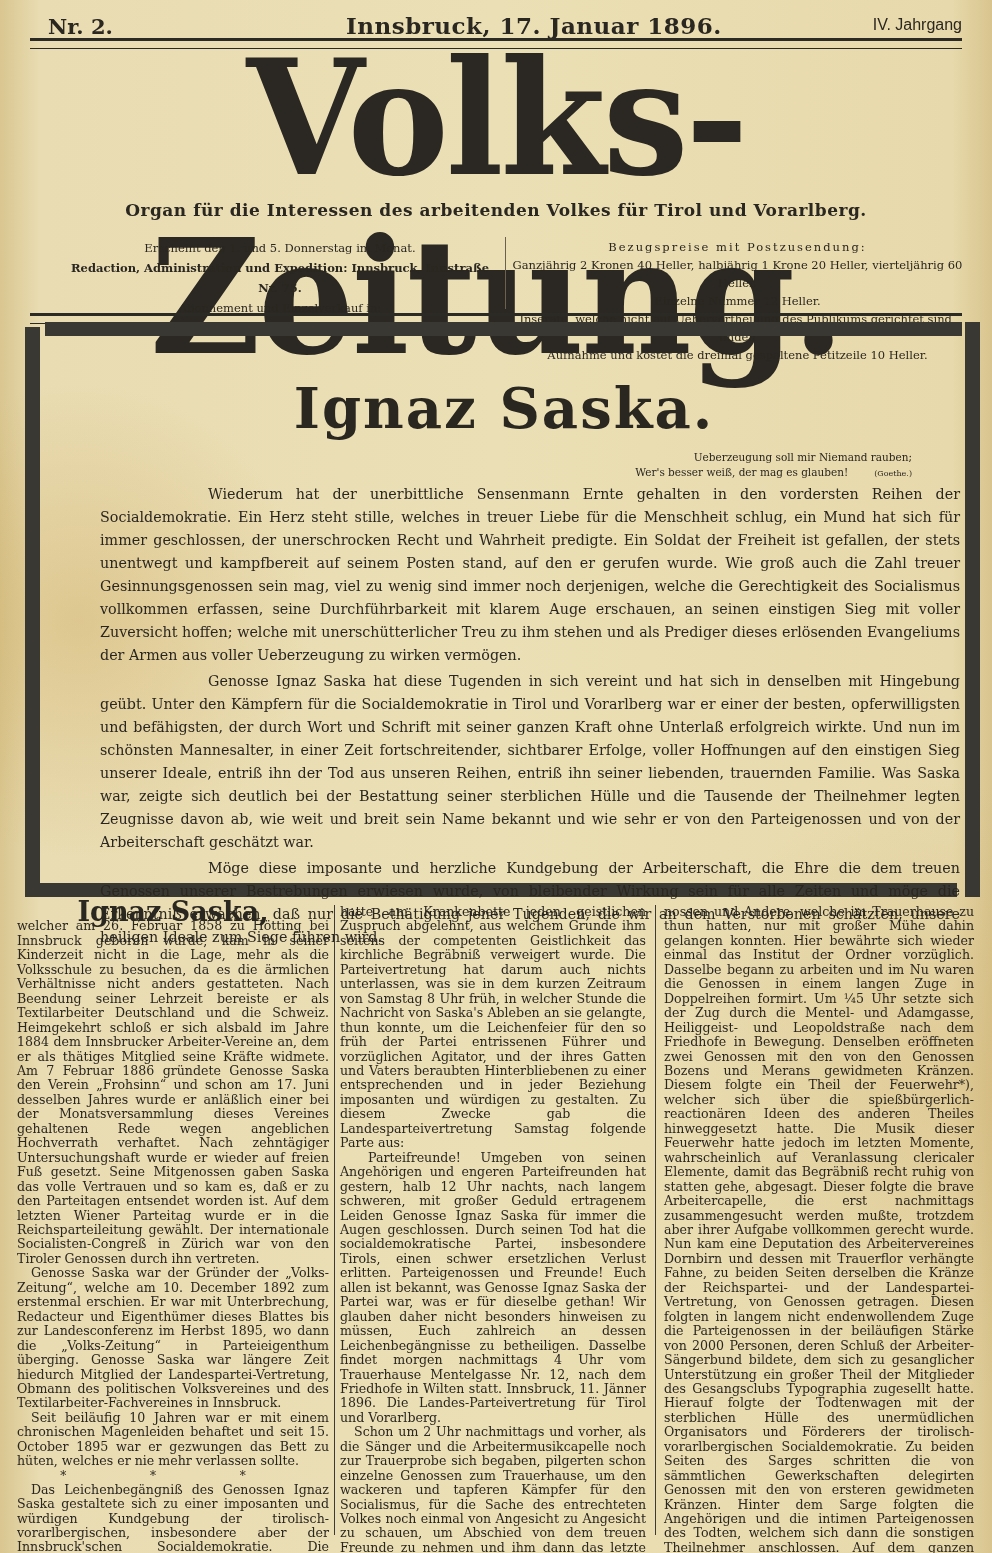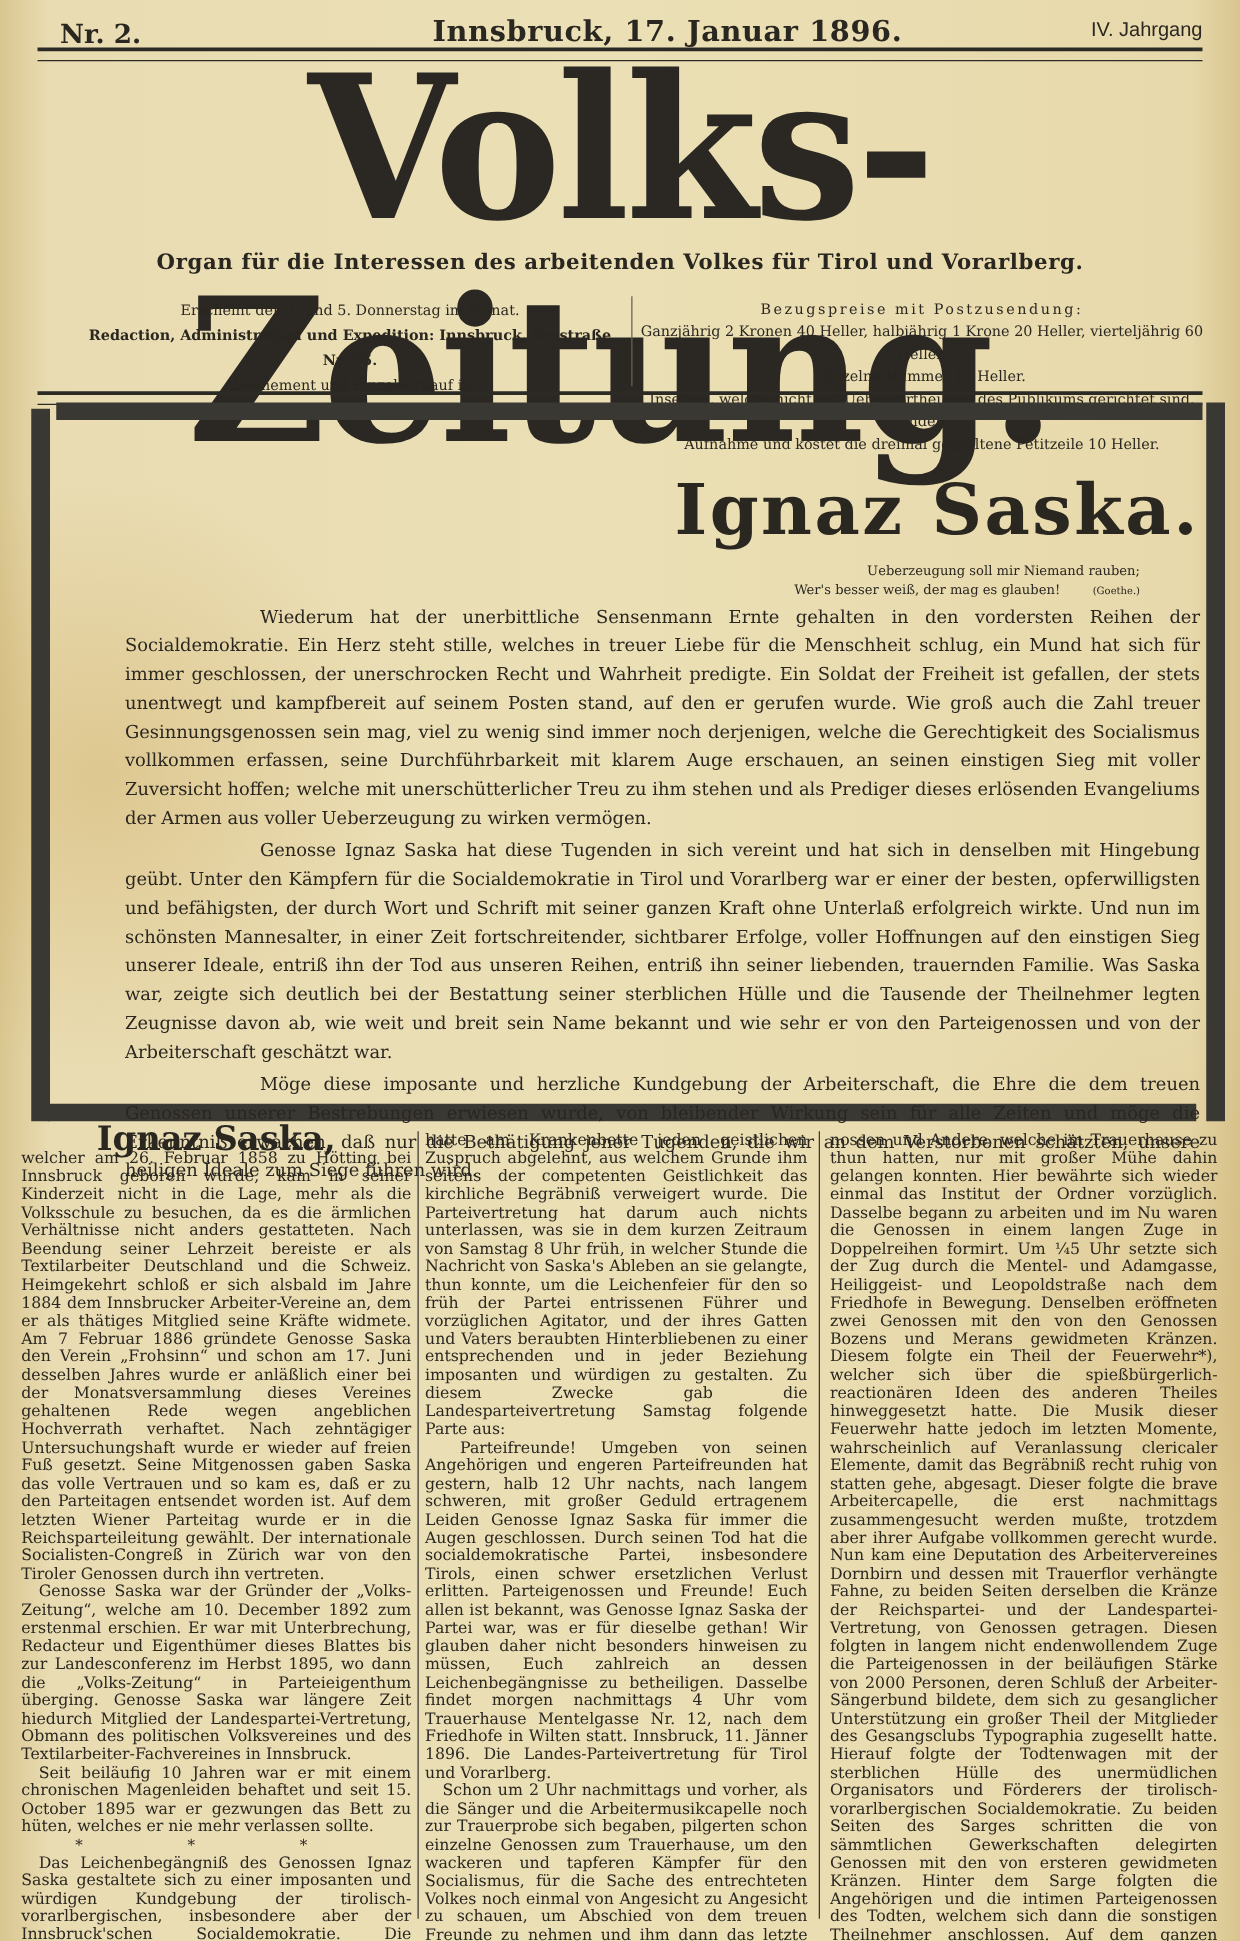--- a/index.html
+++ b/index.html
@@ -17,21 +17,21 @@
   .mh-year{right:4px;top:4px;font-size:16px;font-family:Liberation Sans, sans-serif;}
   .rule-double{left:30px;width:932px;height:7px;border-top:3px solid #2c2a25;border-bottom:1.5px solid #2c2a25;}
   .title{left:0;top:38px;width:992px;text-align:center;font-family:"DejaVu Serif",serif;font-weight:bold;
     font-size:152px;line-height:170px;letter-spacing:-3px;color:#2b2823;transform:scaleY(1.05);}
   .subtitle{left:0;top:200px;width:992px;text-align:center;font-size:17px;font-weight:bold;letter-spacing:0.5px;}
   .info-left{left:60px;top:238px;width:440px;text-align:center;font-size:11.5px;line-height:20px;}
   .info-right{left:510px;top:238px;width:455px;text-align:center;font-size:11.5px;line-height:18px;}
   .info-divider{left:505px;top:237px;width:1px;height:72px;background:#6a6150;}
   .bar{background:#3a3833;}
   .frame-inner{left:48px;top:345px;width:912px;height:534px;}
-  .obit-title{left:0;top:30px;width:912px;text-align:right;font-size:56px;font-weight:bold;letter-spacing:2px;}
+  .obit-title{left:0;top:30px;width:912px;text-align:center;font-size:56px;font-weight:bold;letter-spacing:2px;}
   .motto{right:48px;top:105px;font-size:10.5px;line-height:15px;text-align:right;}
   .motto .cite{font-size:8px;margin-left:26px;}
   .obit-body{left:52px;top:138px;width:860px;font-size:14.3px;line-height:23px;text-align:justify;}
   .obit-body p{margin:0 0 3px 0;text-indent:108px;}
   .col{top:905px;font-size:12.6px;line-height:14.45px;text-align:justify;}
   .col p{margin:0;text-indent:14px;}
   .col p.noind{text-indent:0;}
   .col1{left:17px;width:312px;}
   .col2{left:340px;width:306px;}
   .col3{left:664px;width:310px;}

